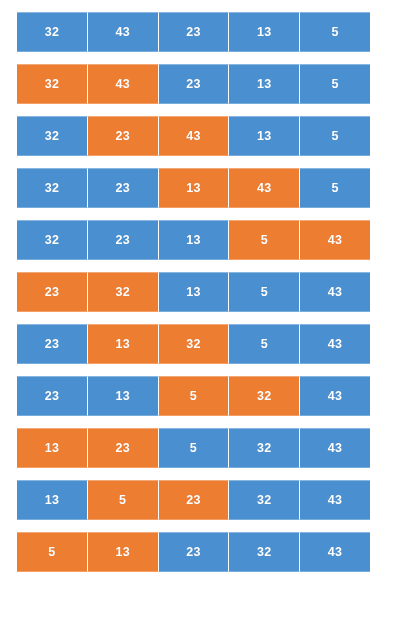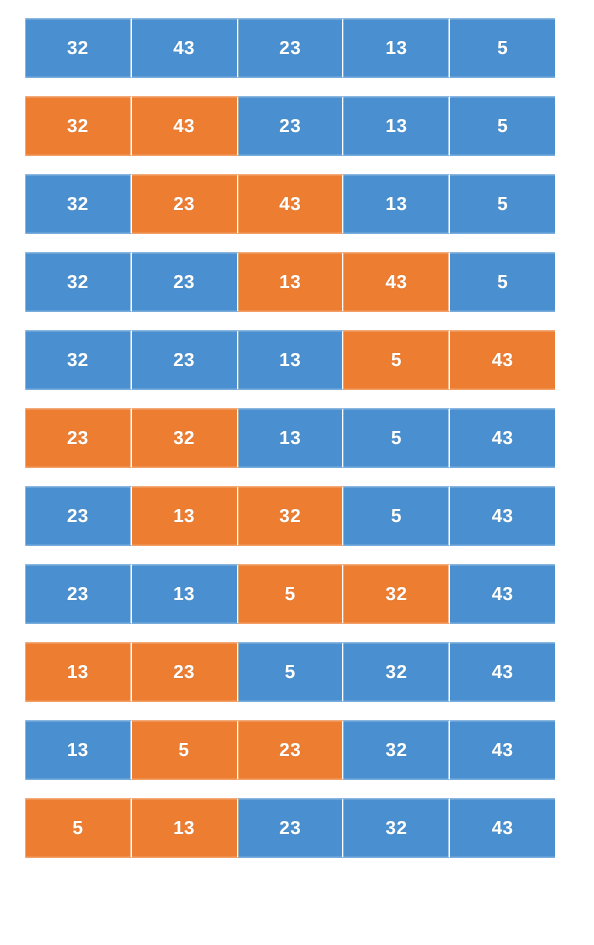--- a/index.html
+++ b/index.html
@@ -21,21 +21,21 @@
     background: #ffffff;
     box-sizing: border-box;
     padding: 12px 26px 0 17px;
   }
   .sort-row {
     display: flex;
     width: 353px;
     height: 40px;
     margin-bottom: 12px;
     box-sizing: border-box;
-    background: #eab308;
+    background: #f0abfc;
   }
   .sort-cell {
     flex: 1 1 0;
     display: flex;
     align-items: center;
     justify-content: center;
     height: 40px;
     box-sizing: border-box;
     border-right: 1px solid #ffffff;
     border-top: 1px solid rgba(255,255,255,0.35);

